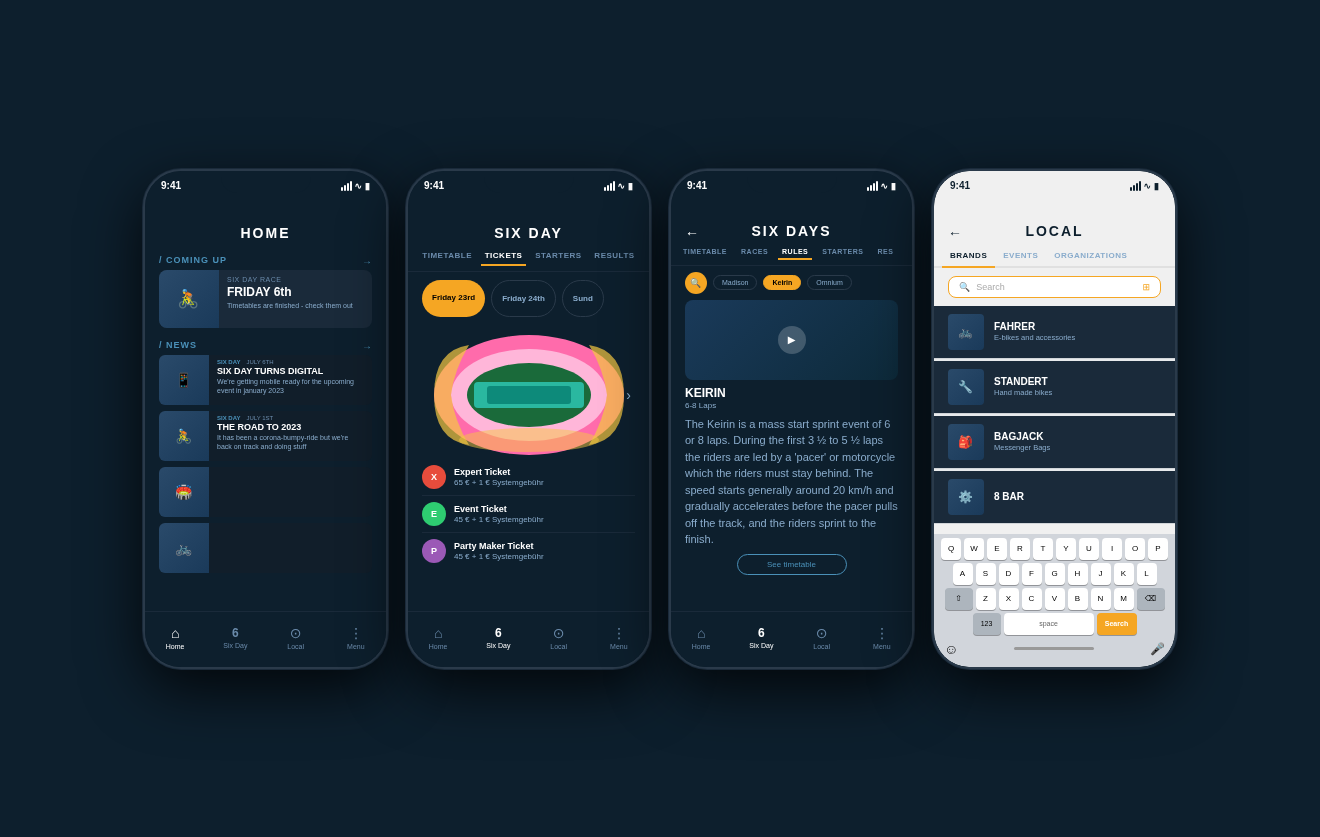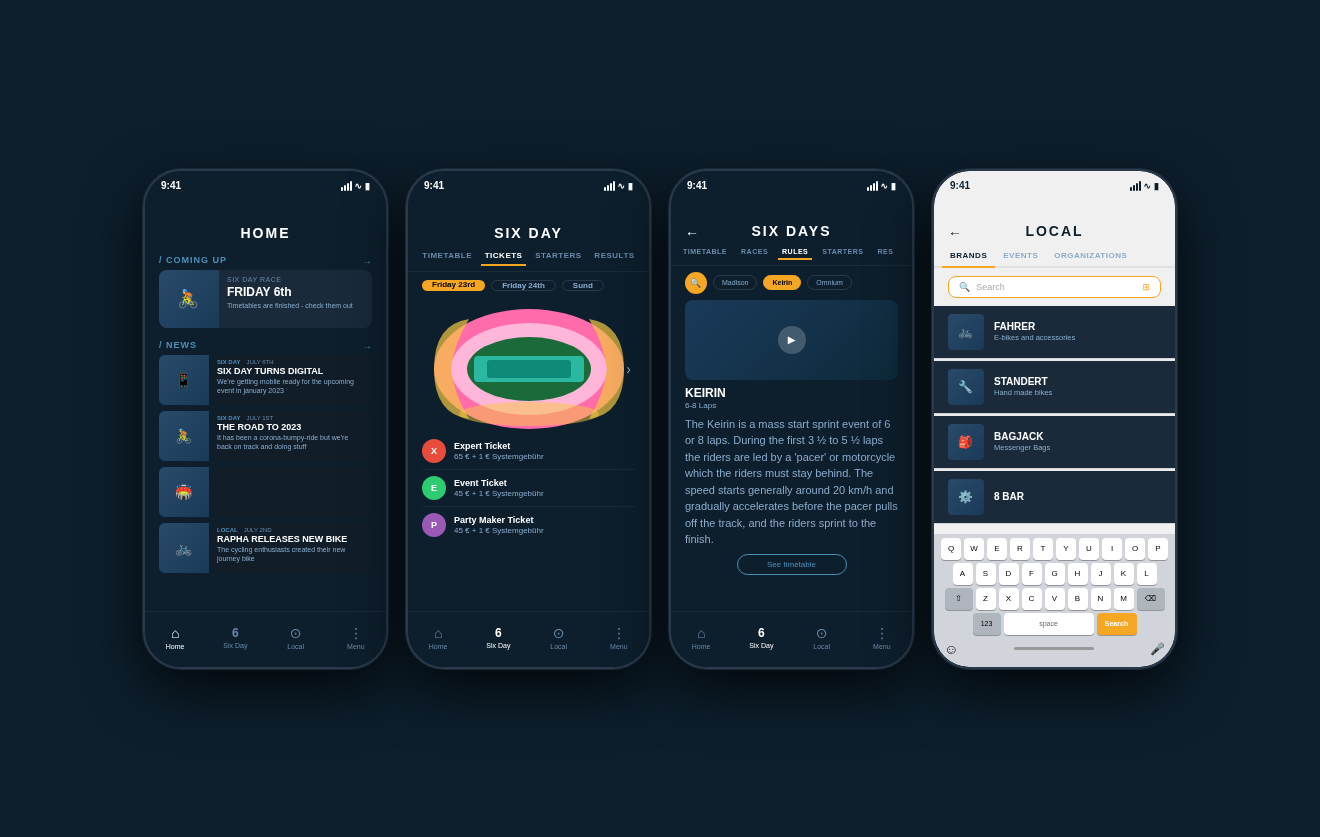--- a/index.html
+++ b/index.html
@@ -256,21 +256,21 @@
     .date-selector {
       display: flex;
       gap: 6px;
       padding: 8px 14px;
       overflow: hidden;
     }
     .date-pill {
       background: #f5a623;
       color: #000;
       border-radius: 20px;
-      padding: 0 10px;
+      padding: 13px 10px;
       font-size: 8px;
       font-weight: 700;
       white-space: nowrap;
     }
     .date-pill.inactive {
       background: transparent;
       color: #8aaccc;
       border: 1px solid #2a3a4a;
     }
 
@@ -665,28 +665,20 @@
           <div class="news-desc">It has been a corona-bumpy-ride but we're back on track and doing stuff</div>
         </div>
       </div>
 
       <div class="news-item">
         <div class="news-img">🏟️</div>
       </div>
 
       <div class="news-item">
         <div class="news-img">🚲</div>
-        <div class="news-content">
-          <div class="news-meta">
-            <span class="news-category">LOCAL</span>
-            <span class="news-date">JULY 2ND</span>
-          </div>
-          <div class="news-title">RAPHA RELEASES NEW BIKE</div>
-          <div class="news-desc">The cycling enthusiasts created their new journey bike</div>
-        </div>
       </div>
 
       <div class="bottom-nav">
         <div class="nav-item">
           <span class="nav-icon active">⌂</span>
           <span class="nav-label active">Home</span>
         </div>
         <div class="nav-item">
           <span class="nav-icon" style="font-size:12px;font-weight:700;">6</span>
           <span class="nav-label">Six Day</span>

